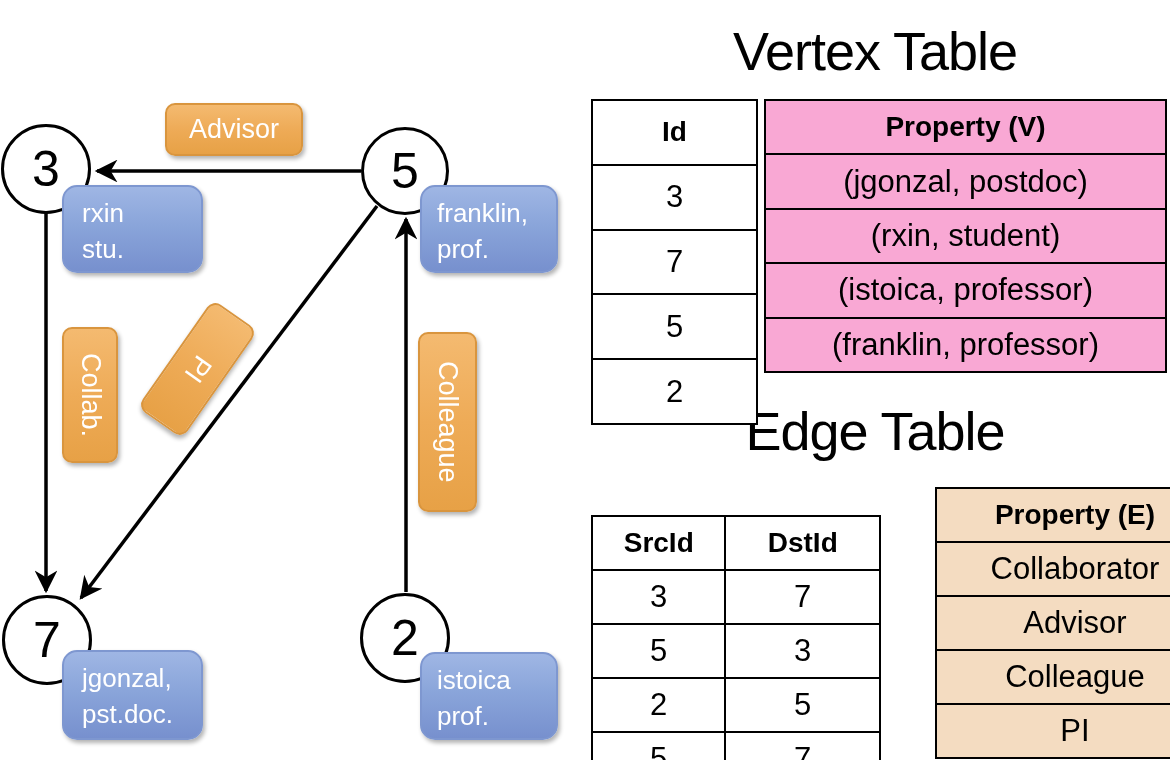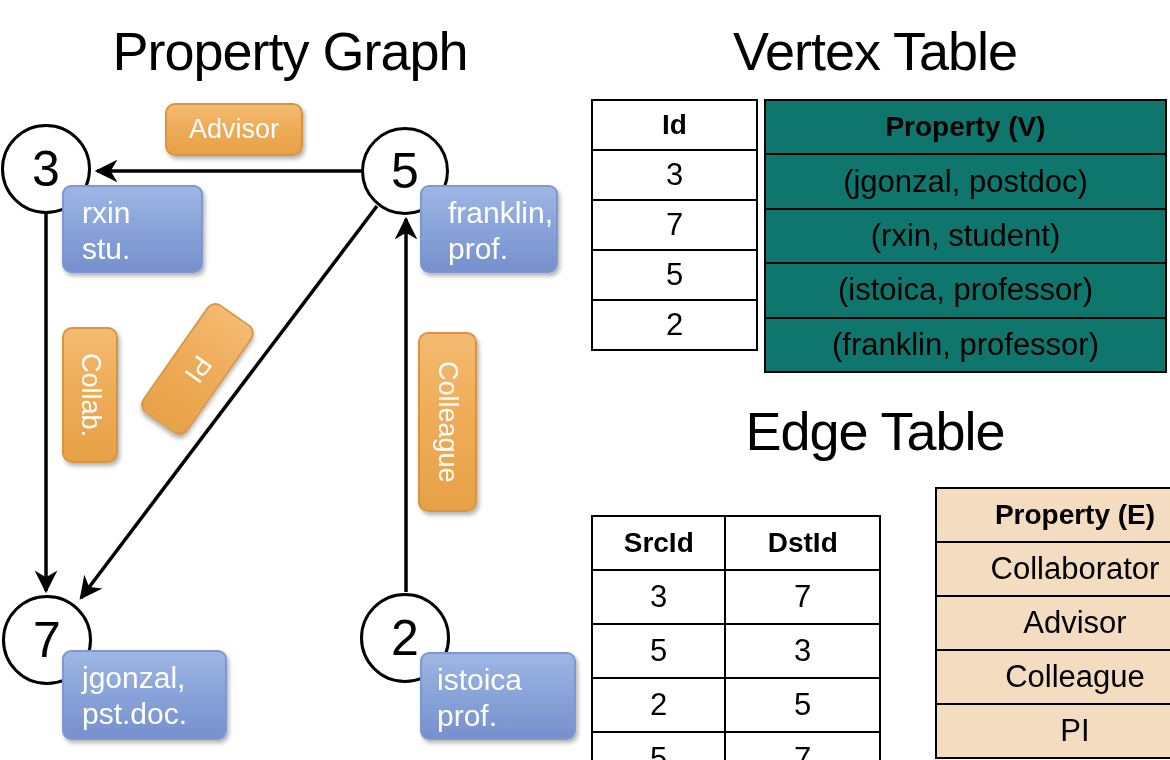--- a/index.html
+++ b/index.html
@@ -15,25 +15,25 @@
     text-align:center;
   }
   
   .node{
     position:absolute;border:3.5px solid #000;border-radius:50%;
     background:#fff;box-sizing:border-box;
     display:flex;align-items:center;justify-content:center;
     font-size:50px;color:#000;
   }
   .vlabel{
-    position:absolute;box-sizing:border-box;border-radius:9px;
+    position:absolute;box-sizing:border-box;border-radius:15px;
     background:linear-gradient(180deg,#9fb6e4 0%,#8aa5da 45%,#7790ce 100%);
     border:2px solid #7e97d0;
     box-shadow:2px 3px 4px rgba(0,0,0,0.30);
-    color:#fff;font-size:30px;line-height:36px;
+    color:#fff;font-size:26px;line-height:36px;
     padding:8px 0 0 18px;
   }
   .elabel{
     position:absolute;box-sizing:border-box;border-radius:10px;
     background:linear-gradient(180deg,#f4ba70 0%,#eeab57 50%,#e7a146 100%);
     border:2px solid #d9953e;
     box-shadow:2px 3px 4px rgba(0,0,0,0.30);
     color:#fff;font-size:27px;
     display:flex;align-items:center;justify-content:center;
   }
@@ -43,33 +43,32 @@
     position:absolute;box-sizing:border-box;border:2.5px solid #000;
     display:flex;flex-direction:column;background:#fff;
   }
   .tblock .tr{
     flex:1;border-top:2px solid #000;
     display:flex;align-items:center;justify-content:center;
     font-size:31px;
   }
   .tblock .tr:first-child{border-top:none;}
   .tblock .th{font-weight:bold;font-size:28px;}
-  .tblock.blue{background:#0f766e;}
+  .tblock.blue{background:#f9a8d4;}
   .tblock.tan{background:#f4dcc1;}
   .tr .td{
     flex:1;height:100%;display:flex;align-items:center;justify-content:center;
   }
   .tr .td.sep{border-left:2px solid #000;}
 </style>
 </head>
 <body>
 
 <div id="stage">
 
-  <div class="abs title" style="left:0;top:20px;width:580px;">Property Graph</div>
   <div class="abs title" style="left:580px;top:400px;width:590px;">Edge Table</div>
   <div class="abs title" style="left:580px;top:20px;width:590px;">Vertex Table</div>
 
   <svg class="abs" style="left:0;top:0;" width="580" height="760">
     <defs>
       <marker id="arrow" viewBox="0 0 10 10" refX="9" refY="5" markerWidth="7" markerHeight="6.5" orient="auto">
         <path d="M0,0 L10,5 L0,10 L3,5 z" fill="#000"></path>
       </marker>
     </defs>
     <line x1="361" y1="171" x2="97" y2="171" stroke="#000" stroke-width="3.5" marker-end="url(#arrow)"></line>
@@ -88,39 +87,39 @@
     <span>7</span>
   </div>
   <div class="node" style="left:360px;top:593px;width:90px;height:90px;">
     <span>2</span>
   </div>
 
   <div class="vlabel" style="left:62px;top:185px;width:141px;height:88px;">
     <div>rxin</div>
     <div>stu.</div>
   </div>
-  <div class="vlabel" style="left:420px;top:185px;width:138px;height:88px;padding-left:26px;">
+  <div class="vlabel" style="left:420px;top:185px;width:138px;height:88px;padding-left:15px;">
     <div>franklin,</div>
     <div>prof.</div>
   </div>
-  <div class="vlabel" style="left:62px;top:650px;width:165px;height:90px;">
+  <div class="vlabel" style="left:62px;top:650px;width:141px;height:90px;">
     <div>jgonzal,</div>
     <div>pst.doc.</div>
   </div>
-  <div class="vlabel" style="left:420px;top:652px;width:156px;height:88px;padding-left:15px;">
+  <div class="vlabel" style="left:420px;top:652px;width:138px;height:88px;padding-left:15px;">
     <div>istoica</div>
     <div>prof.</div>
   </div>
 
   <div class="elabel" style="left:165px;top:103px;width:138px;height:53px;">Advisor</div>
   <div class="elabel vert" style="left:62px;top:327px;width:56px;height:136px;">Collab.</div>
   <div class="elabel vert" style="left:170px;top:303px;width:55px;height:132px;transform:rotate(35deg);">PI</div>
   <div class="elabel vert" style="left:418px;top:332px;width:59px;height:180px;">Colleague</div>
 
-  <div class="tblock" style="left:591px;top:99px;width:167px;height:252px;">
+  <div class="tblock" style="left:591px;top:99px;width:167px;height:326px;">
     <div class="tr th">Id</div>
     <div class="tr">3</div>
     <div class="tr">7</div>
     <div class="tr">5</div>
     <div class="tr">2</div>
   </div>
   <div class="tblock blue" style="left:764px;top:99px;width:403px;height:274px;">
     <div class="tr th">Property (V)</div>
     <div class="tr">(jgonzal, postdoc)</div>
     <div class="tr">(rxin, student)</div>

